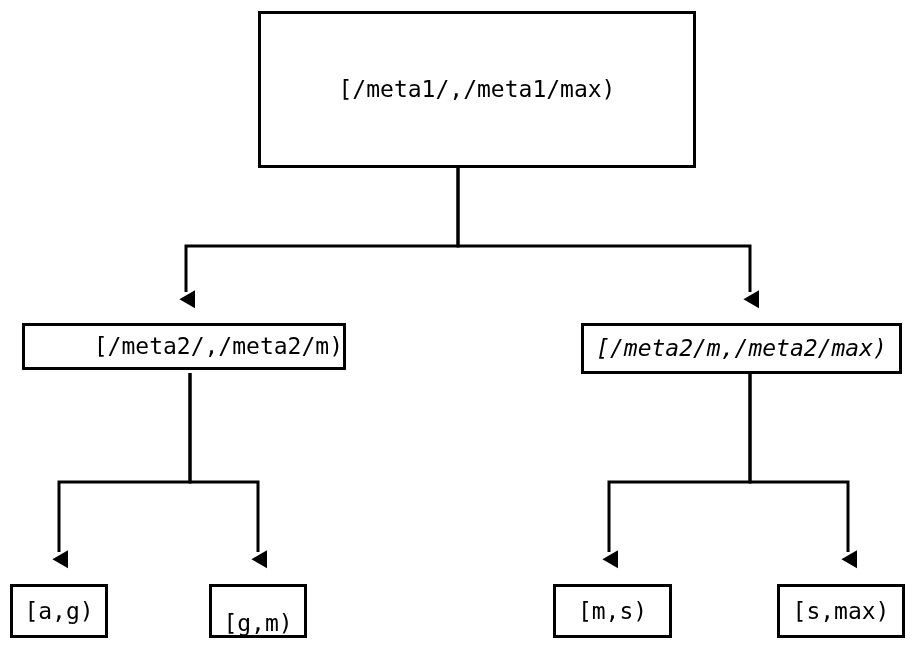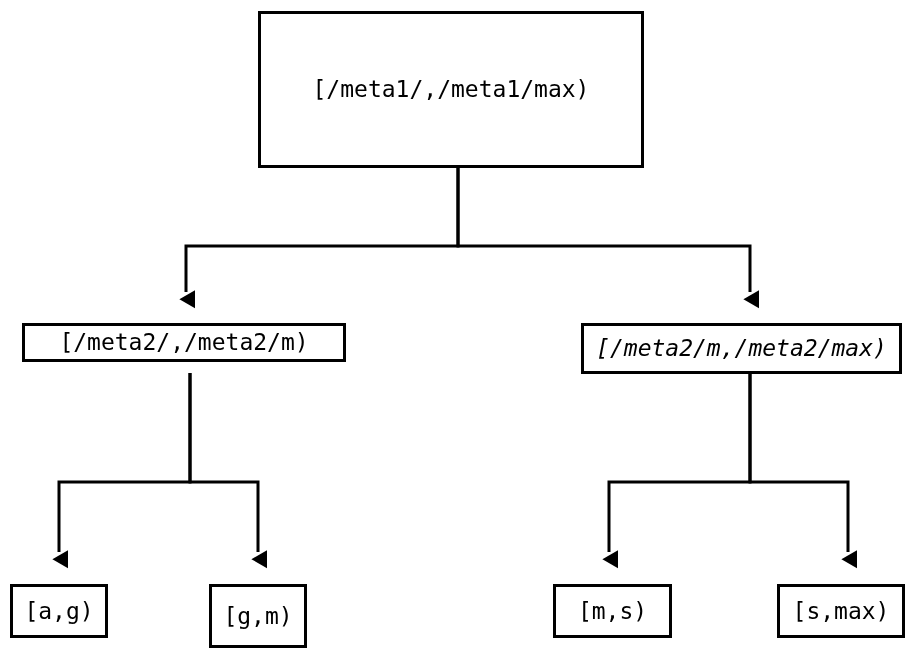--- a/index.html
+++ b/index.html
@@ -66,37 +66,37 @@
     </g>
 
     <g>
       <path d="M750,373 L750,482 L609,482 L609,552" fill="none" stroke="#000000" stroke-width="3" marker-end="url(#arrowhead)"></path>
     </g>
     <g>
       <path d="M750,373 L750,482 L848,482 L848,552" fill="none" stroke="#000000" stroke-width="3" marker-end="url(#arrowhead)"></path>
     </g>
   </svg>
 
-  <div class="node" style="left:258px; top:11px; width:386px; height:157px;">
+  <div class="node" style="left:258px; top:11px; width:438px; height:157px;">
     <span>[/meta1/,/meta1/max)</span>
   </div>
 
-  <div class="node" style="left:22px; top:323px; width:324px; height:39px;">
+  <div class="node" style="left:22px; top:323px; width:324px; height:47px;justify-content:flex-end;">
     <span>[/meta2/,/meta2/m)</span>
   </div>
 
   <div class="node" style="left:581px; top:323px; width:321px; height:51px;font-style:italic;">
     <span>[/meta2/m,/meta2/max)</span>
   </div>
 
   <div class="node" style="left:10px; top:584px; width:98px; height:54px;">
     <span>[a,g)</span>
   </div>
 
-  <div class="node" style="left:209px; top:584px; width:98px; height:64px;">
+  <div class="node" style="left:209px; top:584px; width:98px; height:54px;align-items:flex-end;">
     <span>[g,m)</span>
   </div>
 
   <div class="node" style="left:553px; top:584px; width:119px; height:54px;">
     <span>[m,s)</span>
   </div>
 
   <div class="node" style="left:777px; top:584px; width:128px; height:54px;">
     <span>[s,max)</span>
   </div>

